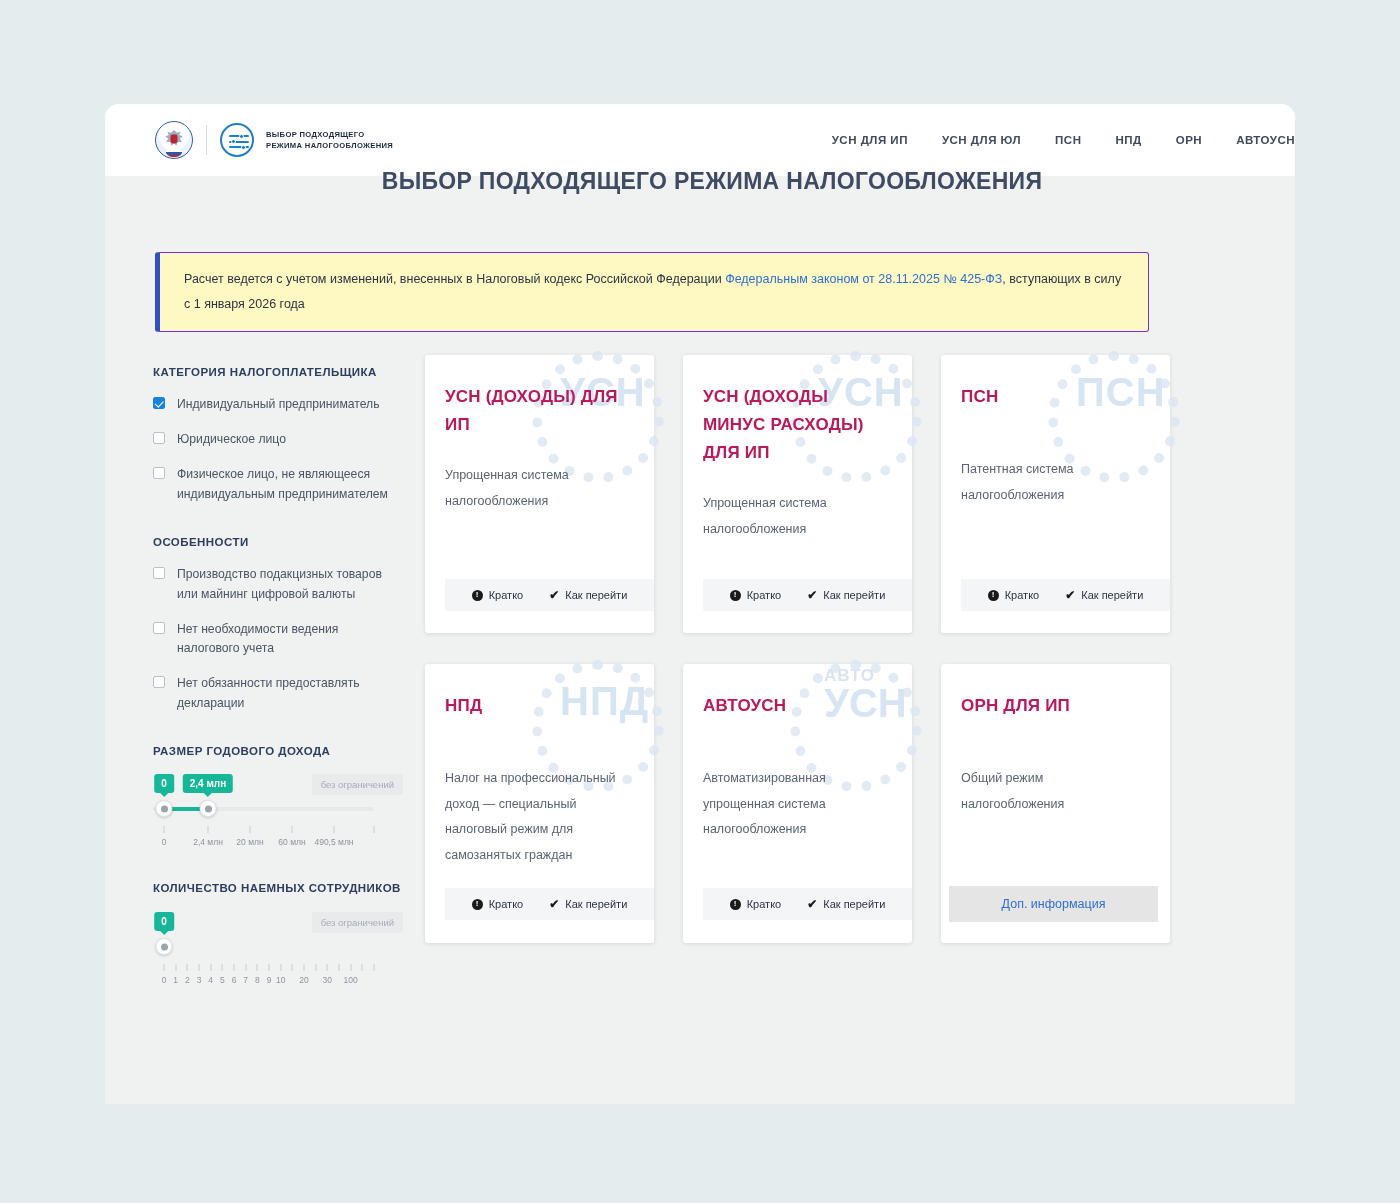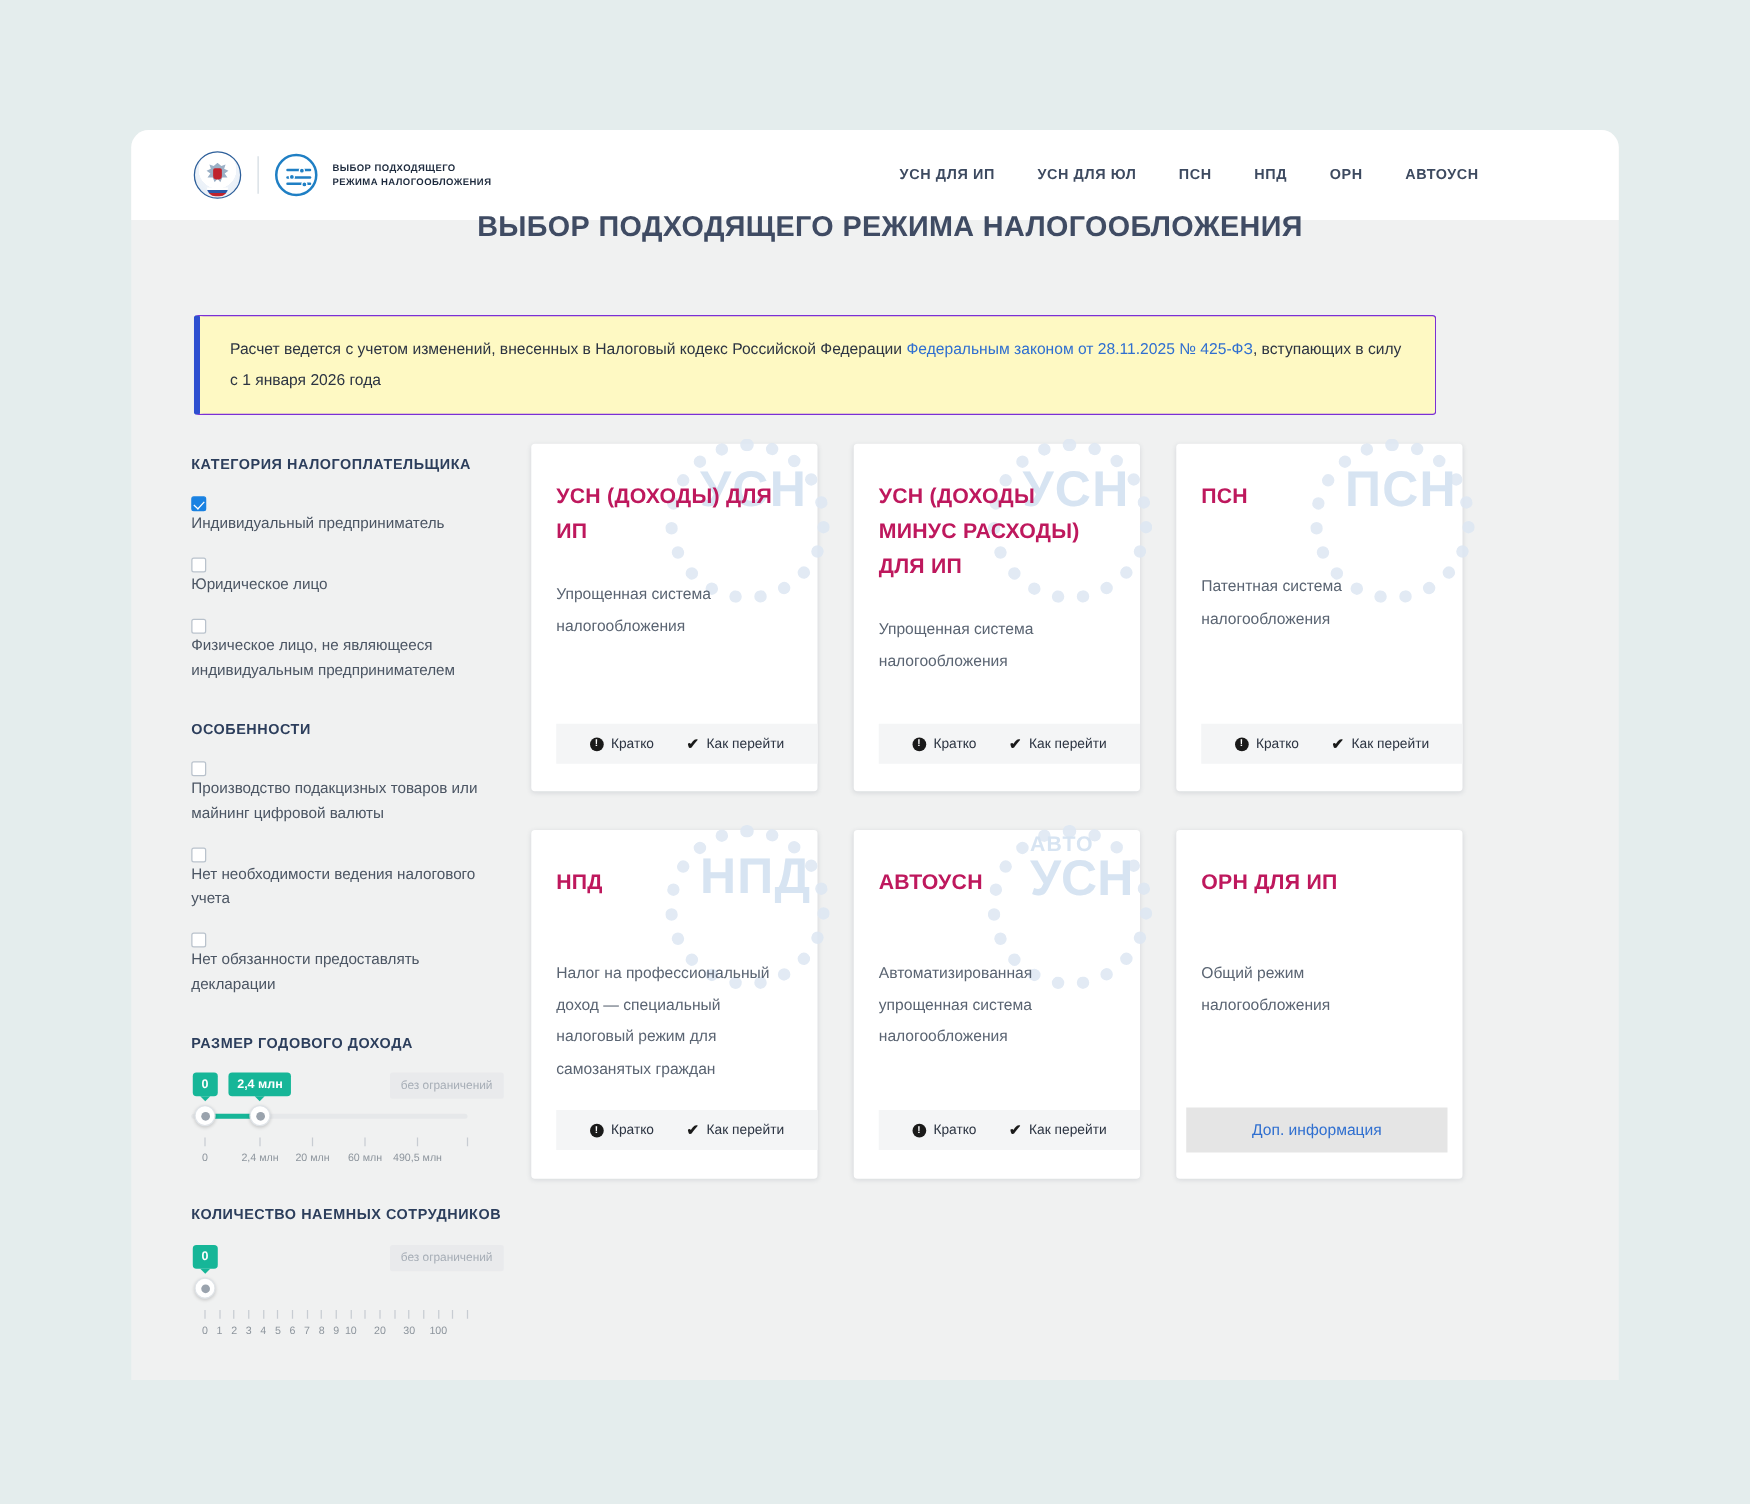--- a/index.html
+++ b/index.html
@@ -71,21 +71,21 @@
   }
   .slider-logo b.d1 { top: 8.5px; left: 17px; }
   .slider-logo b.d2 { top: 14px; left: 9px; }
   .slider-logo b.d3 { top: 19.5px; left: 19px; }
   .brand-text {
     margin-left: 12px;
     font-size: 7.6px; font-weight: 700;
     letter-spacing: 0.35px; line-height: 1.45;
     color: #1d2a3d; text-transform: uppercase;
   }
-  .nav { margin-left: auto; margin-right: 112px; display: flex; gap: 34px; }
+  .nav { margin-left: auto; display: flex; gap: 34px; }
   .nav a {
     font-size: 11.5px; font-weight: 700; letter-spacing: 0.5px;
     color: #3d4a60; text-decoration: none; text-transform: uppercase;
     white-space: nowrap;
   }
   
   .page-title {
     position: absolute; left: 12px; top: 64px; width: 1190px;
     text-align: center;
     font-size: 23px; font-weight: 700; letter-spacing: 0.3px;
@@ -103,21 +103,21 @@
     font-size: 12.5px; line-height: 2.0; color: #2c3442;
   }
   .notice a { color: #2f6fd0; text-decoration: none; }
   
   .filters { position: absolute; left: 48px; top: 258px; width: 250px; }
   .fgroup-title {
     font-size: 11.5px; font-weight: 700; letter-spacing: 0.45px;
     color: #2c3e5c; text-transform: uppercase; line-height: 1.75;
     margin-bottom: 13px;
   }
-  .chk-row { display: flex; align-items: flex-start; margin-bottom: 15px; flex-direction: column; }
+  .chk-row { display: flex; align-items: flex-start; margin-bottom: 15px; }
   .chk {
     flex: none; width: 12px; height: 12px; margin-top: 2px; margin-right: 12px;
     border: 1px solid #b9c2cc; border-radius: 2px; background: #fff;
     position: relative; cursor: pointer;
   }
   .chk.on { background: #1a82e2; border-color: #1a82e2; }
   .chk.on::after {
     content: ""; position: absolute; left: 3px; top: 1px;
     width: 3.5px; height: 6.5px;
     border: solid #fff; border-width: 0 1.7px 1.7px 0;

